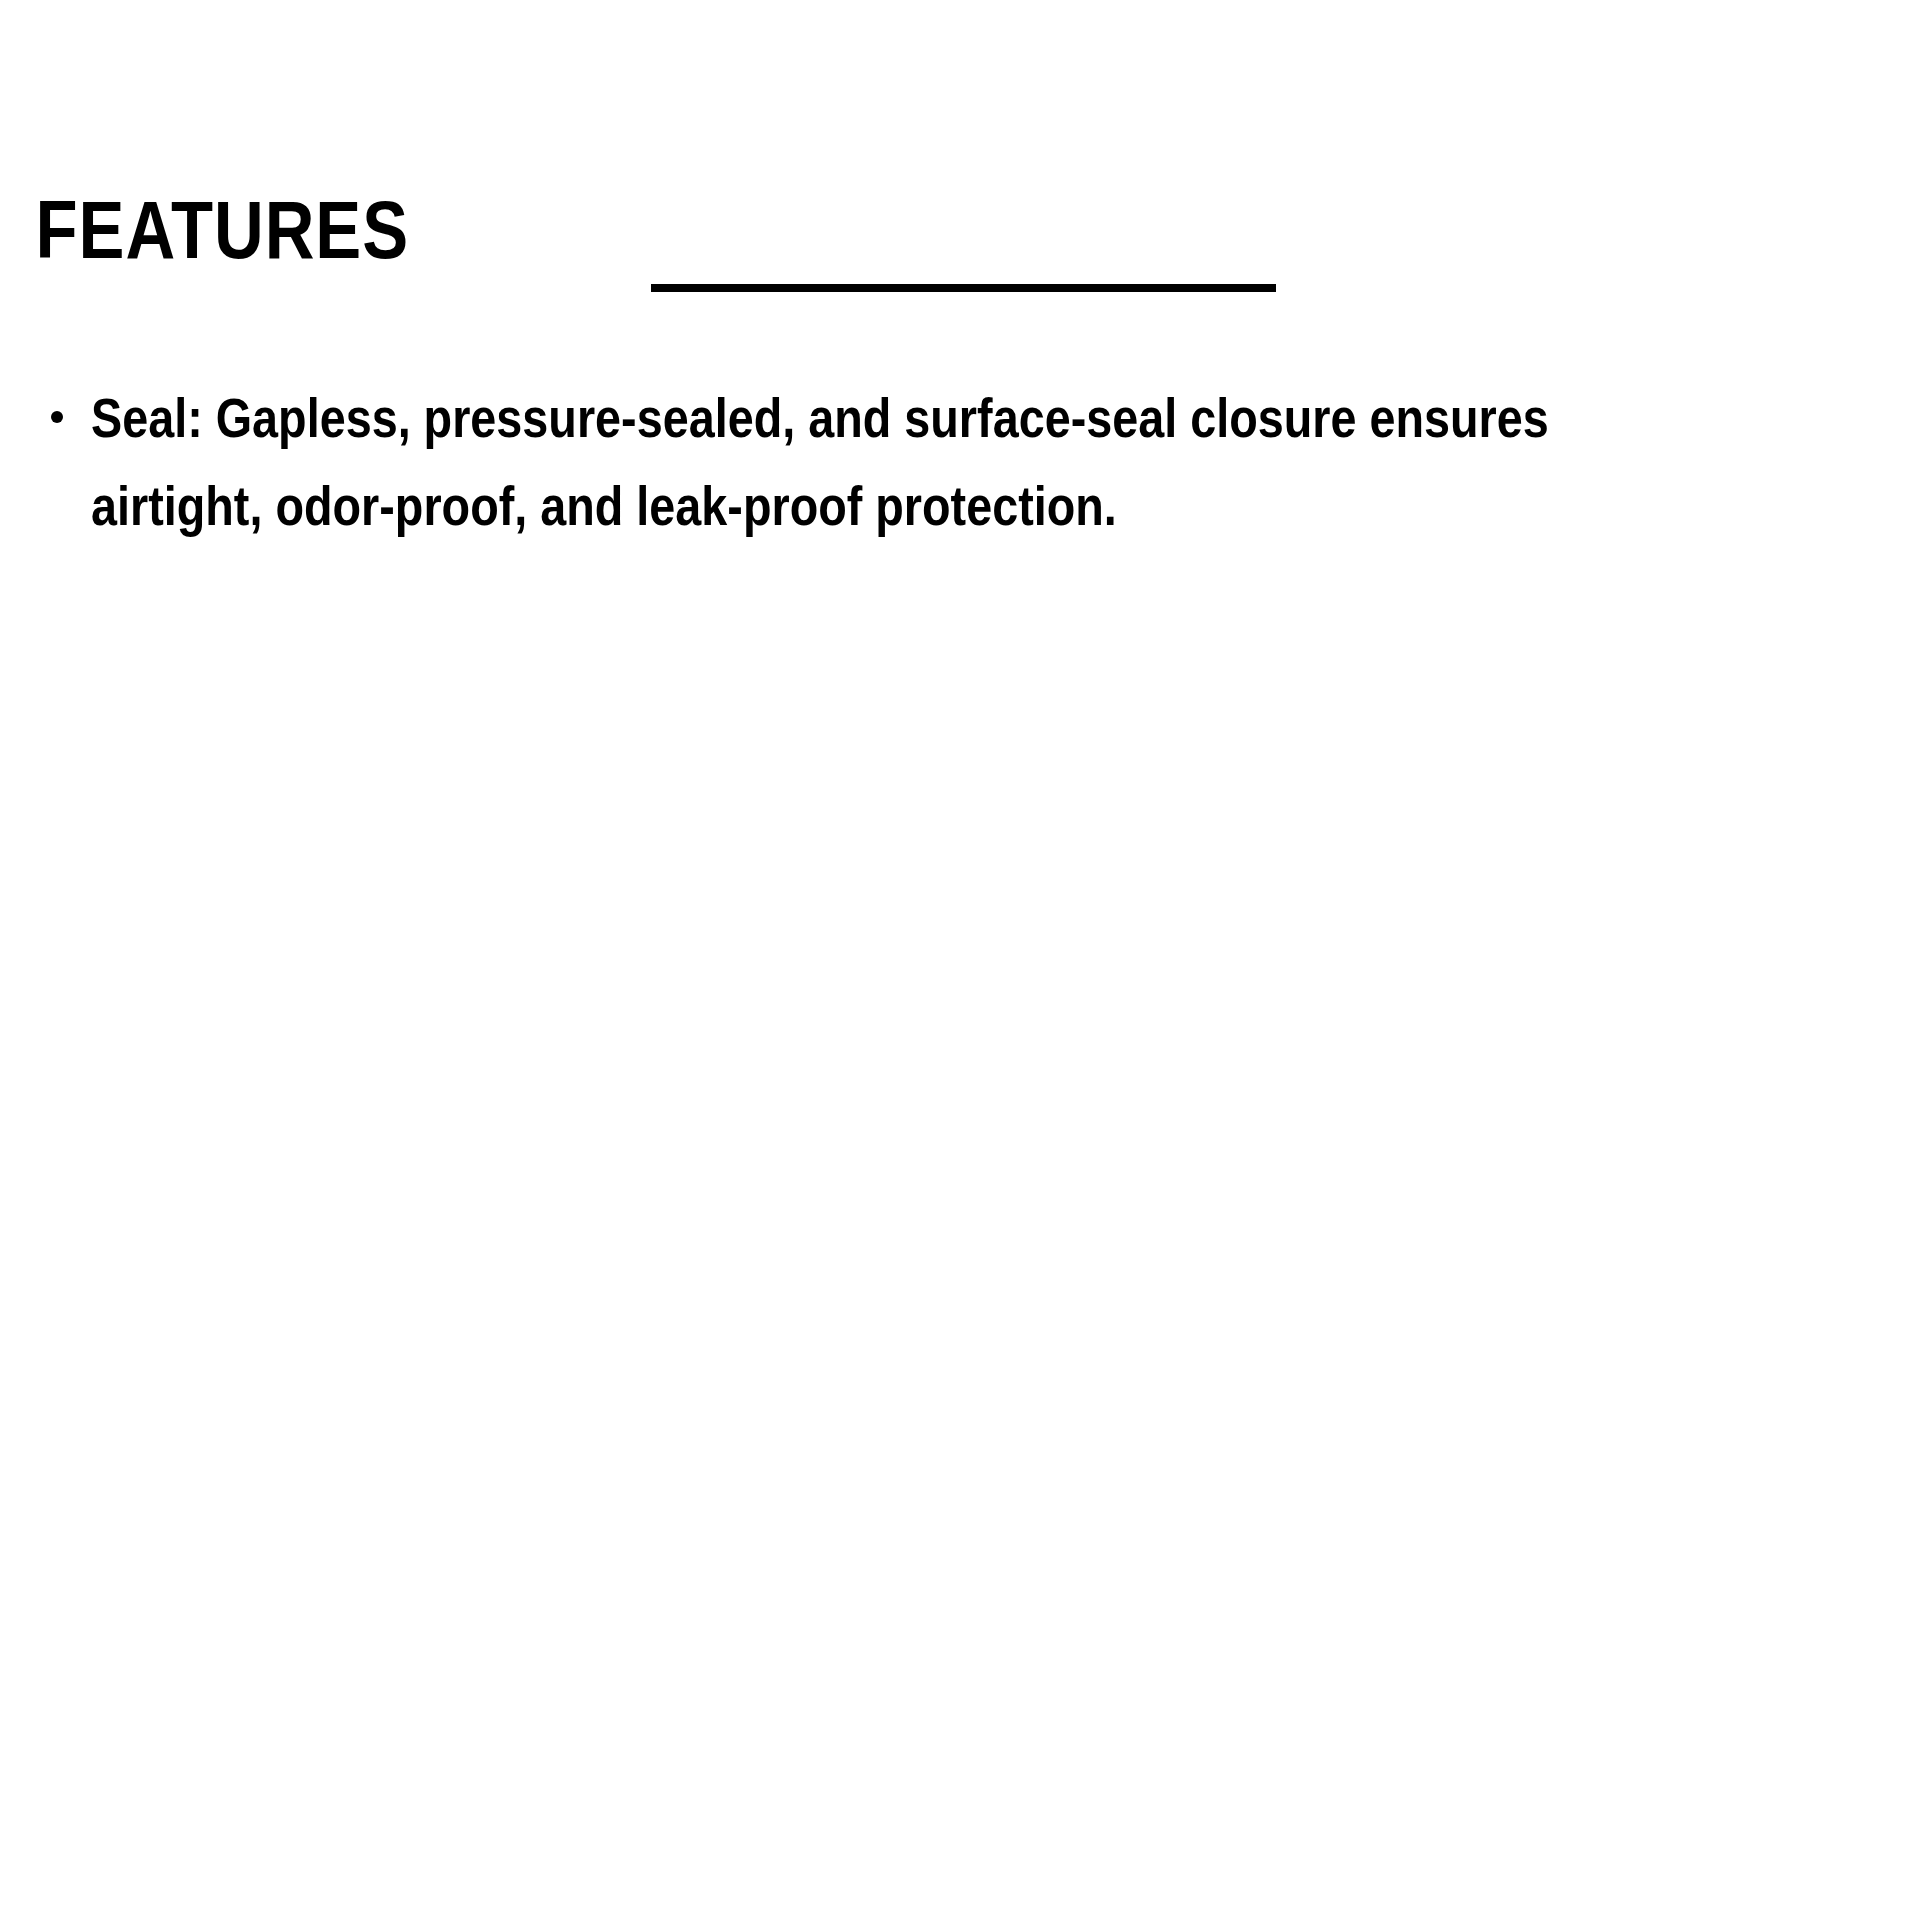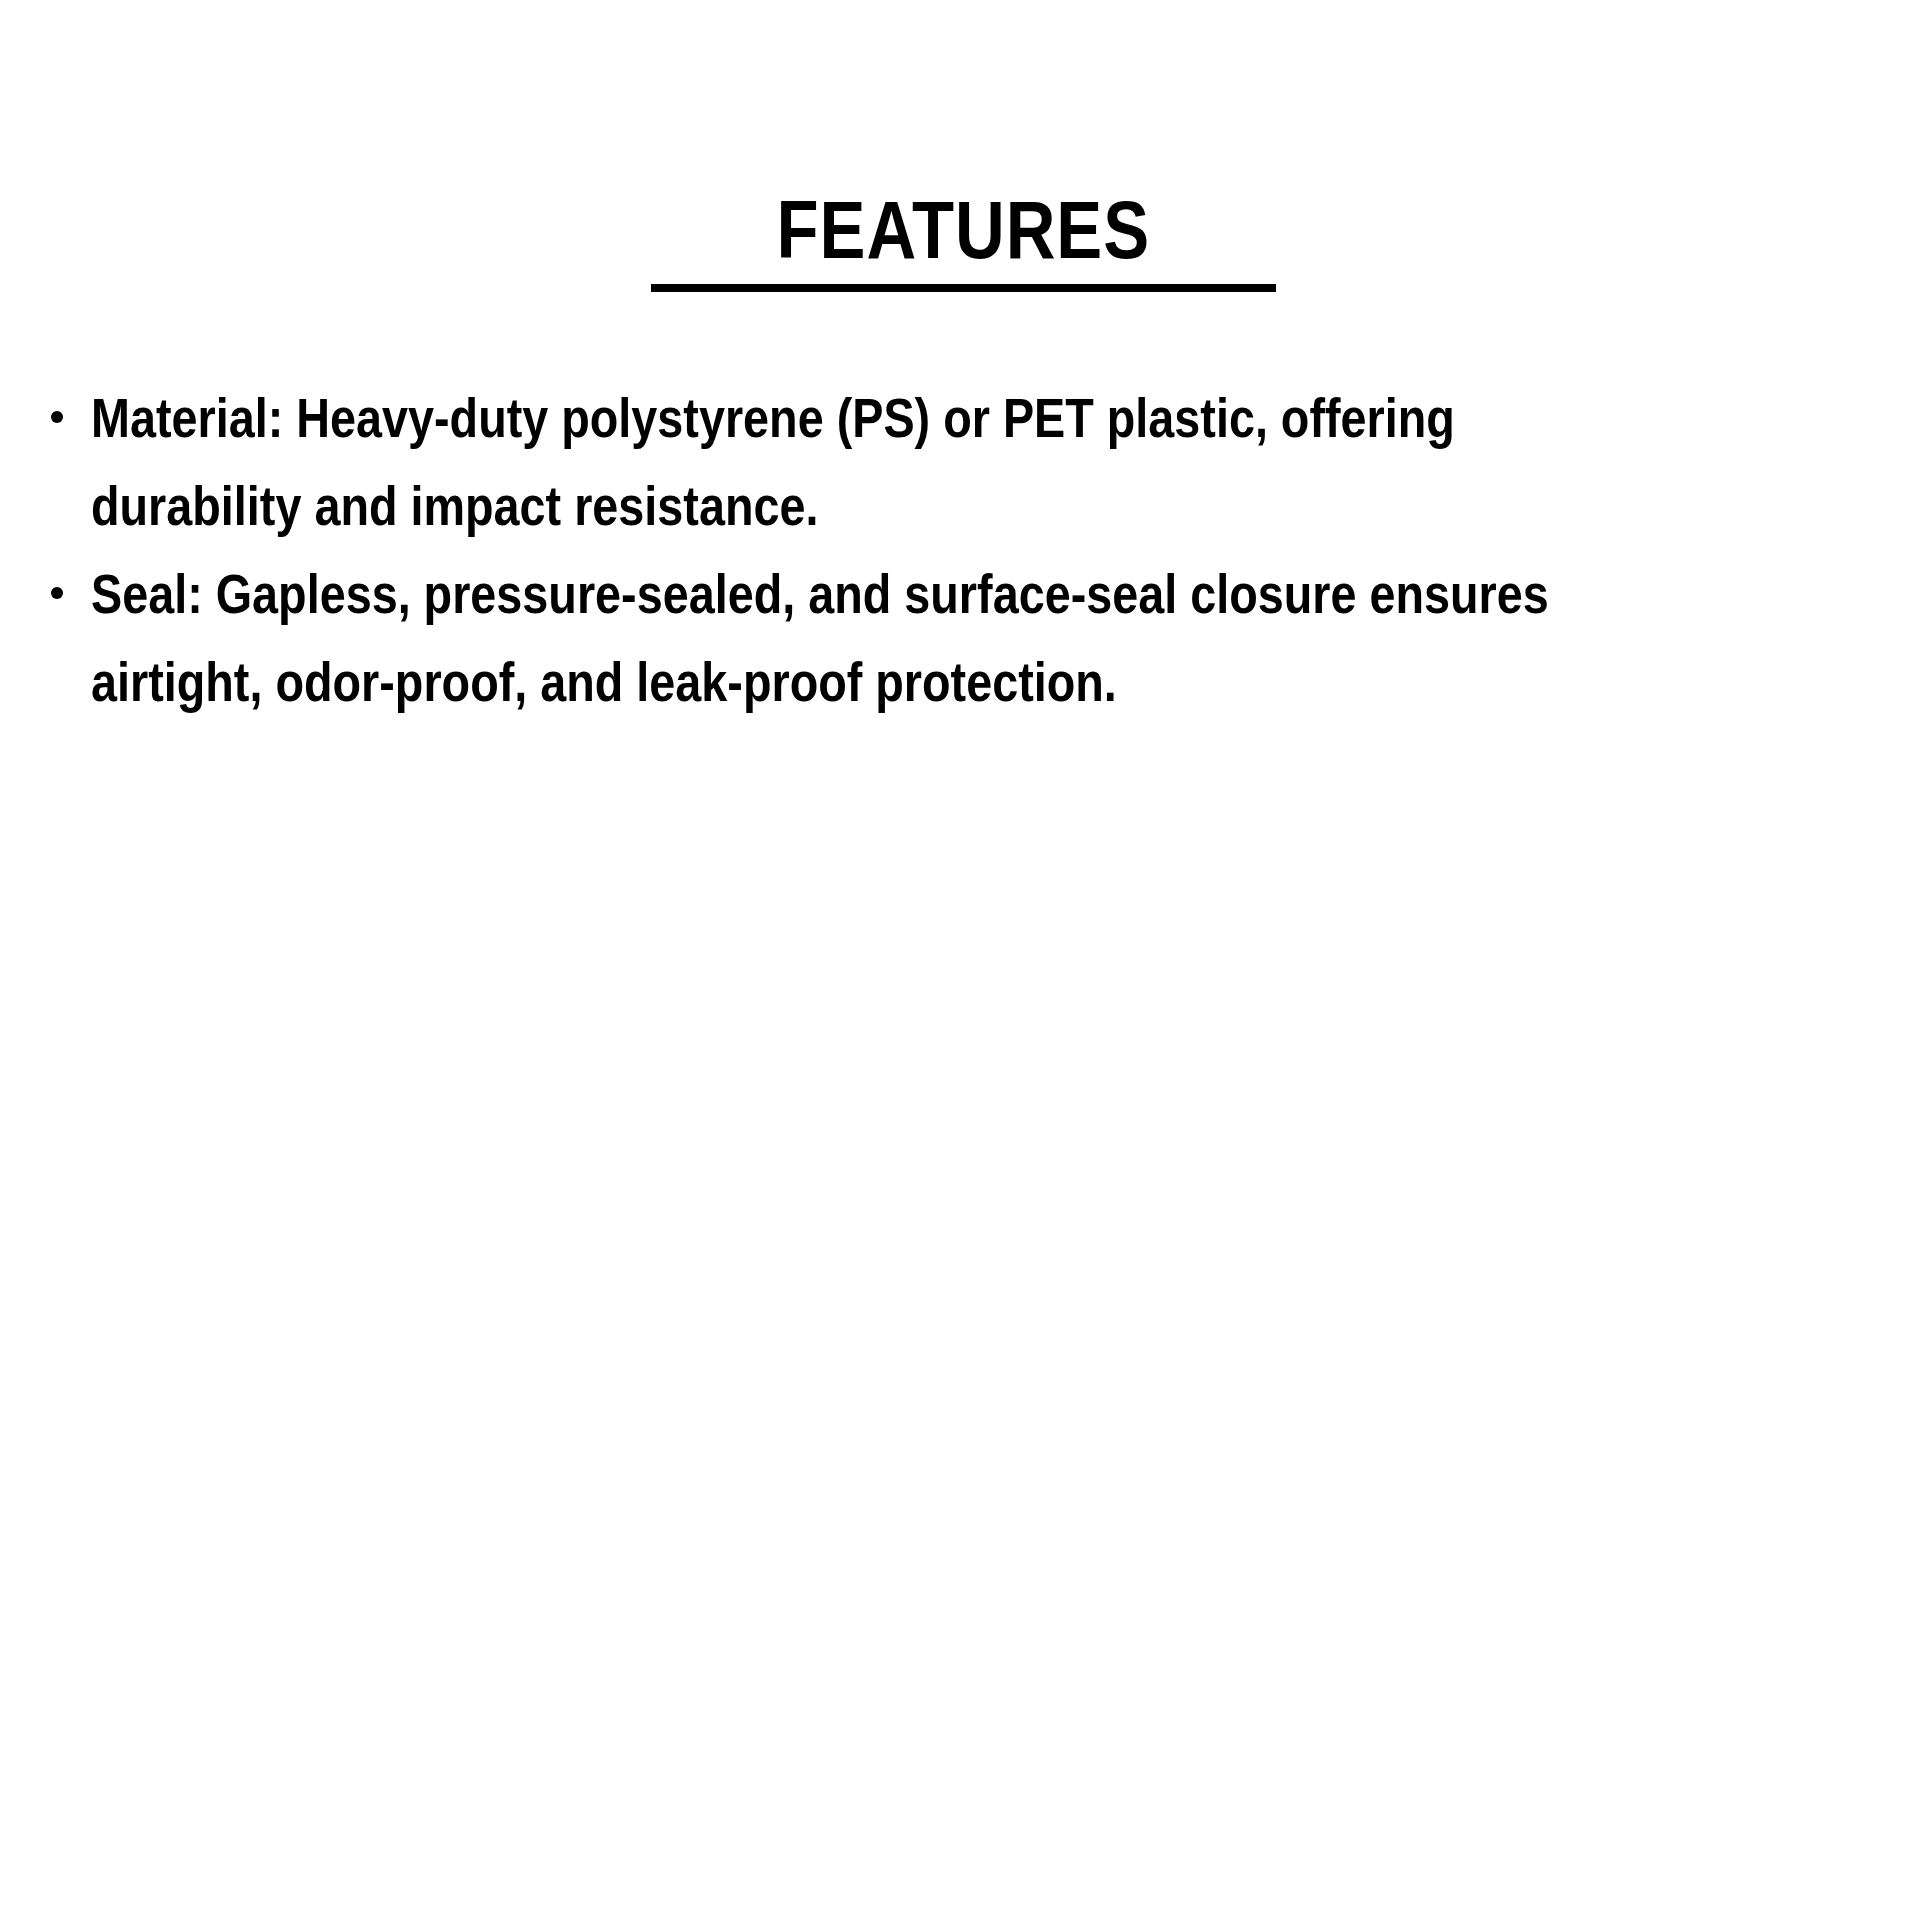--- a/index.html
+++ b/index.html
@@ -11,21 +11,20 @@
     height: 1926px;
     background: #ffffff;
     color: #000000;
     font-family: "Liberation Sans", "DejaVu Sans", sans-serif;
     font-weight: 700;
     overflow: hidden;
     position: relative;
   }
   .title-wrap {
     padding-top: 189px;
-    text-align: center;
   }
   .title {
     display: inline-block;
     font-size: 82px;
     line-height: 82px;
     letter-spacing: 1.1px;
     transform: scaleX(0.84);
     transform-origin: 50% 50%;
     white-space: nowrap;
   }
@@ -63,25 +62,20 @@
 </head>
 <body>
 
 <div class="title-wrap">
   <div class="title">FEATURES</div>
   <div class="title-underline"></div>
 </div>
 
 <div class="feature-list">
 
-  <div class="feature-item">
-    <span class="bullet-dot"></span>
-    <div class="feature-line">Material: Heavy-duty polystyrene (PS) or PET plastic, offering</div>
-    <div class="feature-line">durability and impact resistance.</div>
-  </div>
 
 
 
   <div class="feature-item">
     <span class="bullet-dot"></span>
     <div class="feature-line">Seal: Gapless, pressure-sealed, and surface-seal closure ensures</div>
     <div class="feature-line">airtight, odor-proof, and leak-proof protection.</div>
   </div>
 
 

